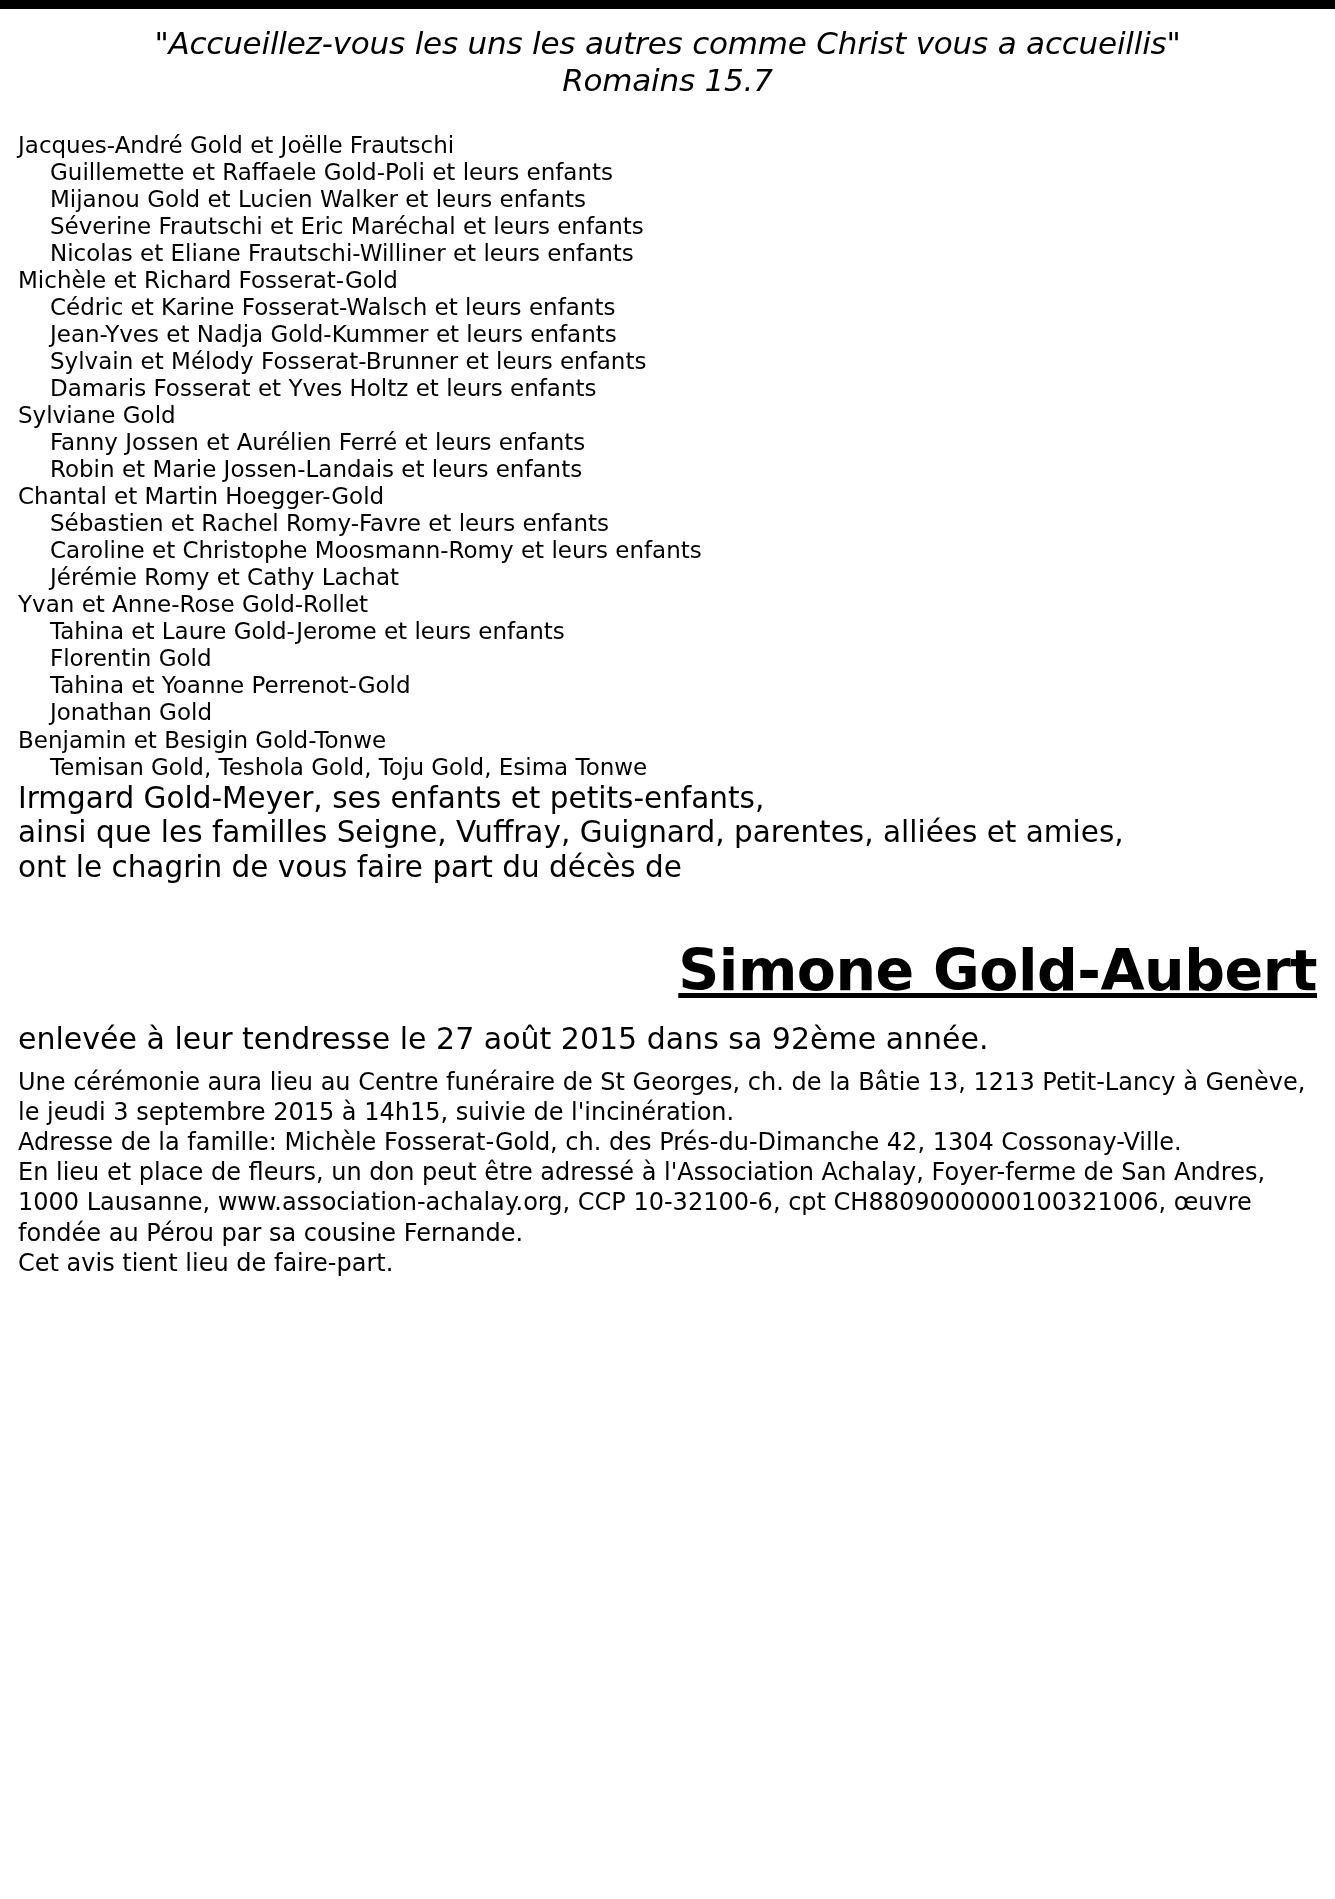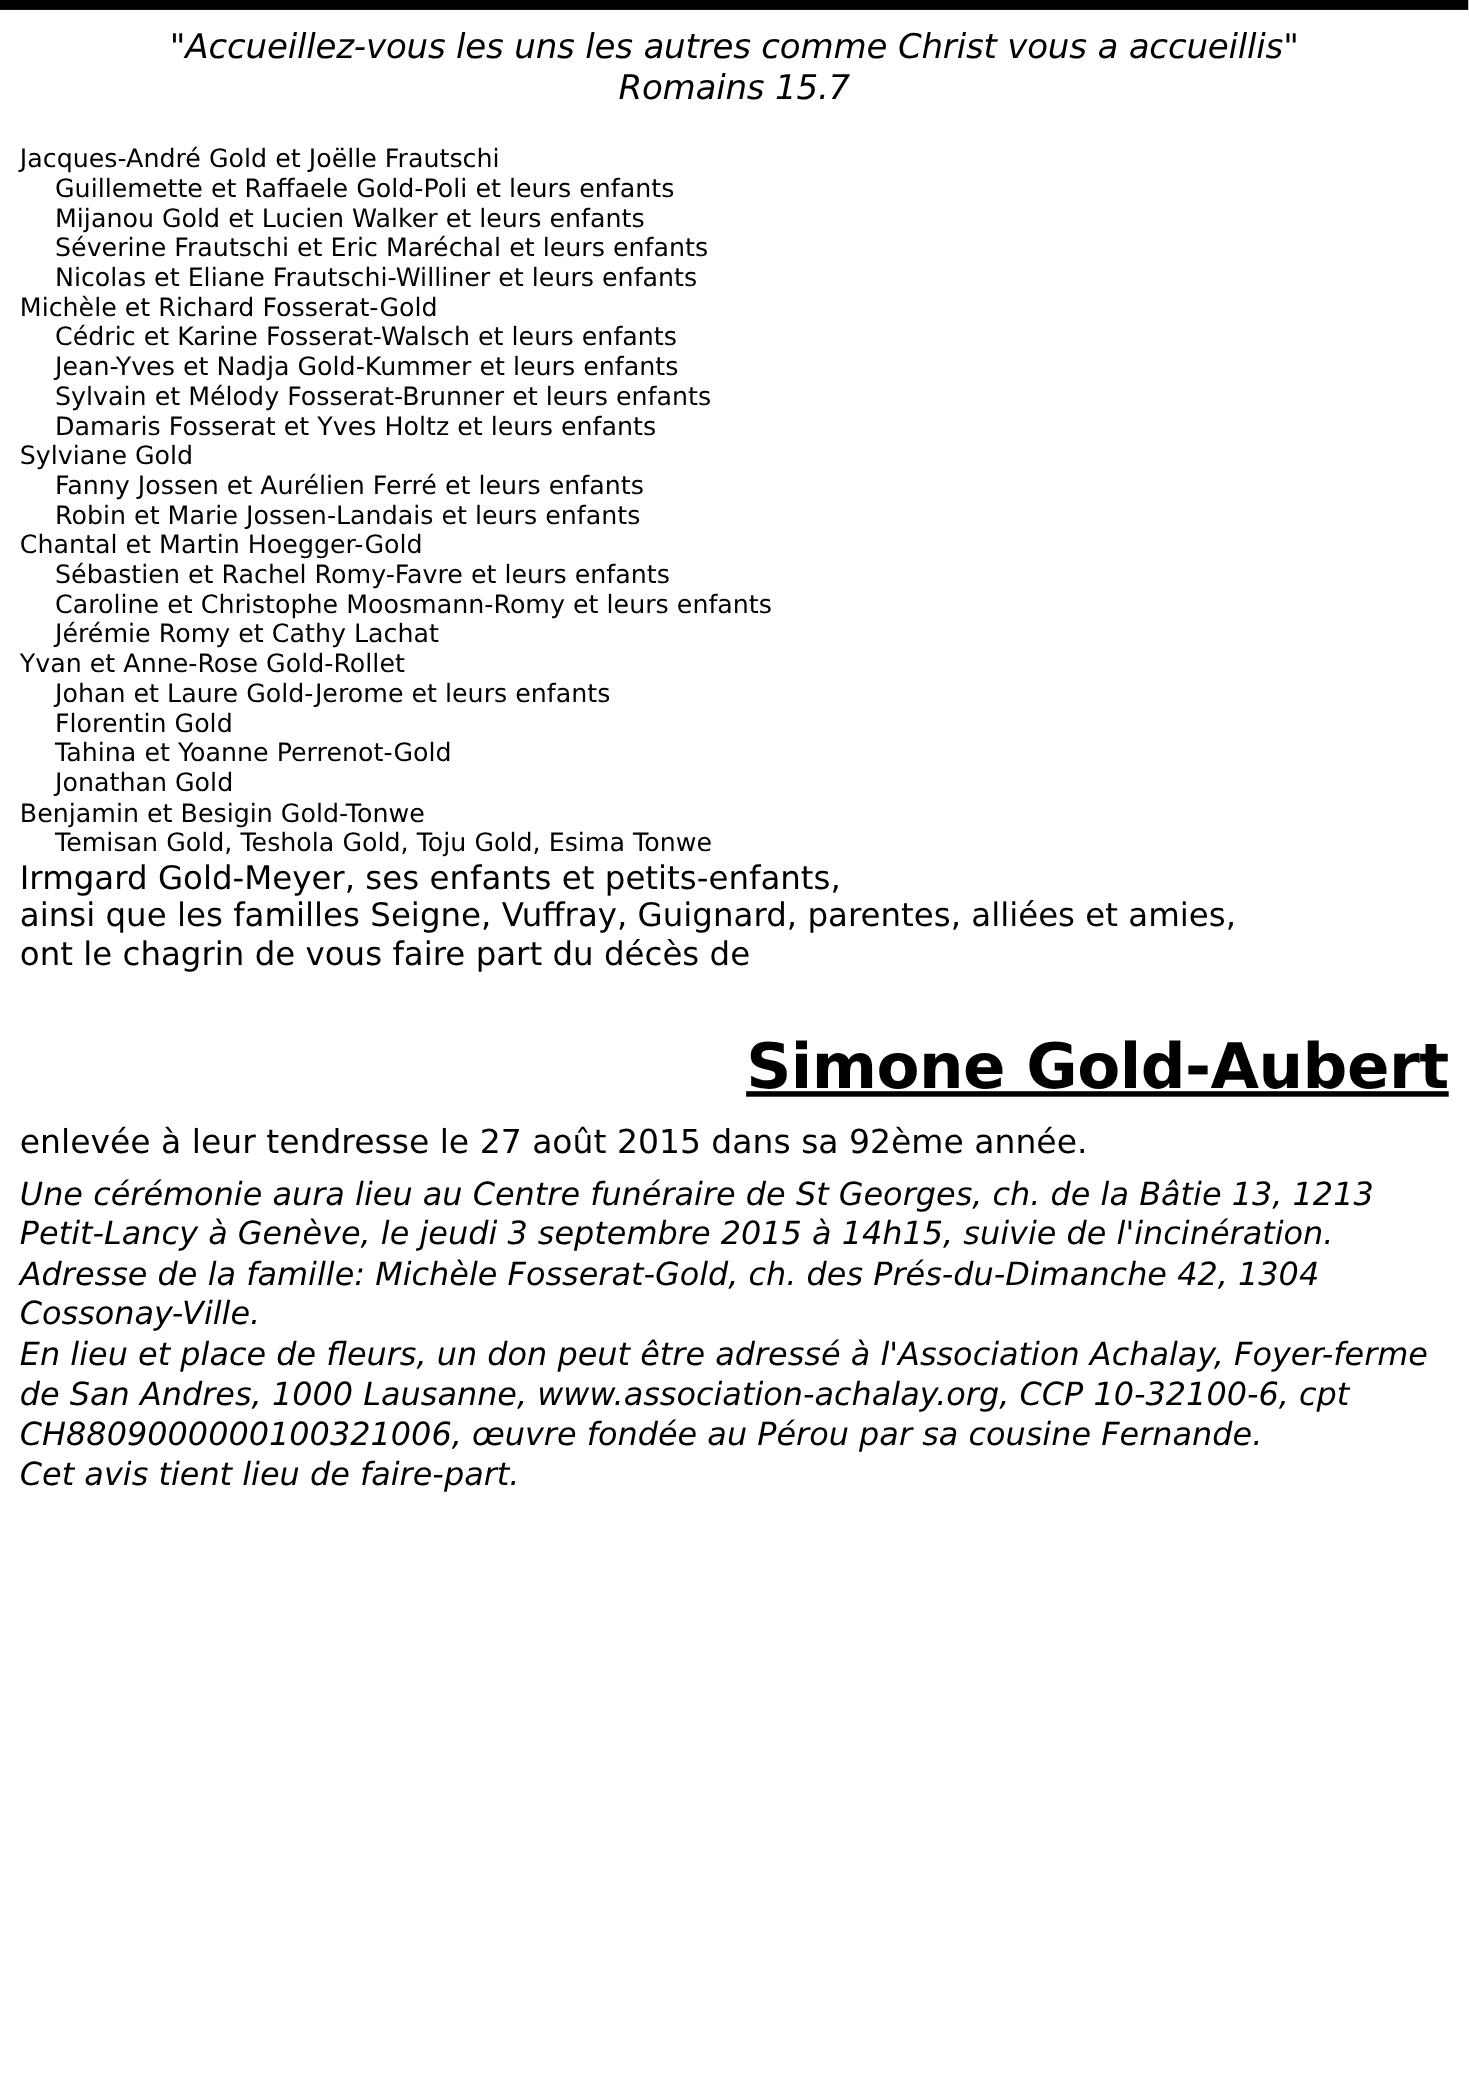--- a/index.html
+++ b/index.html
@@ -69,23 +69,22 @@
     margin-bottom: 18px;
     letter-spacing: -0.5px;
     text-decoration: underline;
   }
   .death-line {
     font-size: 30px;
     line-height: 1.2;
     margin-bottom: 10px;
   }
   .ceremony {
-    font-size: 29px;
+    font-size: 24px;
     line-height: 1.26;
-    font-style: italic;
   }
   .ceremony p {
     margin: 0;
   }
 </style>
 </head>
 <body>
 
 <div class="page">
   <div class="top-rule"></div>
@@ -114,21 +113,21 @@
       <div class="fam-head">Sylviane Gold</div>
       <div class="fam-sub">Fanny Jossen et Aurélien Ferré et leurs enfants</div>
       <div class="fam-sub">Robin et Marie Jossen-Landais et leurs enfants</div>
 
       <div class="fam-head">Chantal et Martin Hoegger-Gold</div>
       <div class="fam-sub">Sébastien et Rachel Romy-Favre et leurs enfants</div>
       <div class="fam-sub">Caroline et Christophe Moosmann-Romy et leurs enfants</div>
       <div class="fam-sub">Jérémie Romy et Cathy Lachat</div>
 
       <div class="fam-head">Yvan et Anne-Rose Gold-Rollet</div>
-      <div class="fam-sub">Johan et Laure Gold-Jerome et leurs enfants</div>
+      <div class="fam-sub">Tahina et Laure Gold-Jerome et leurs enfants</div>
       <div class="fam-sub">Florentin Gold</div>
       <div class="fam-sub">Tahina et Yoanne Perrenot-Gold</div>
       <div class="fam-sub">Jonathan Gold</div>
 
       <div class="fam-head">Benjamin et Besigin Gold-Tonwe</div>
       <div class="fam-sub">Temisan Gold, Teshola Gold, Toju Gold, Esima Tonwe</div>
     </div>
 
     <div class="closing">
       <div>Irmgard Gold-Meyer, ses enfants et petits-enfants,</div>

